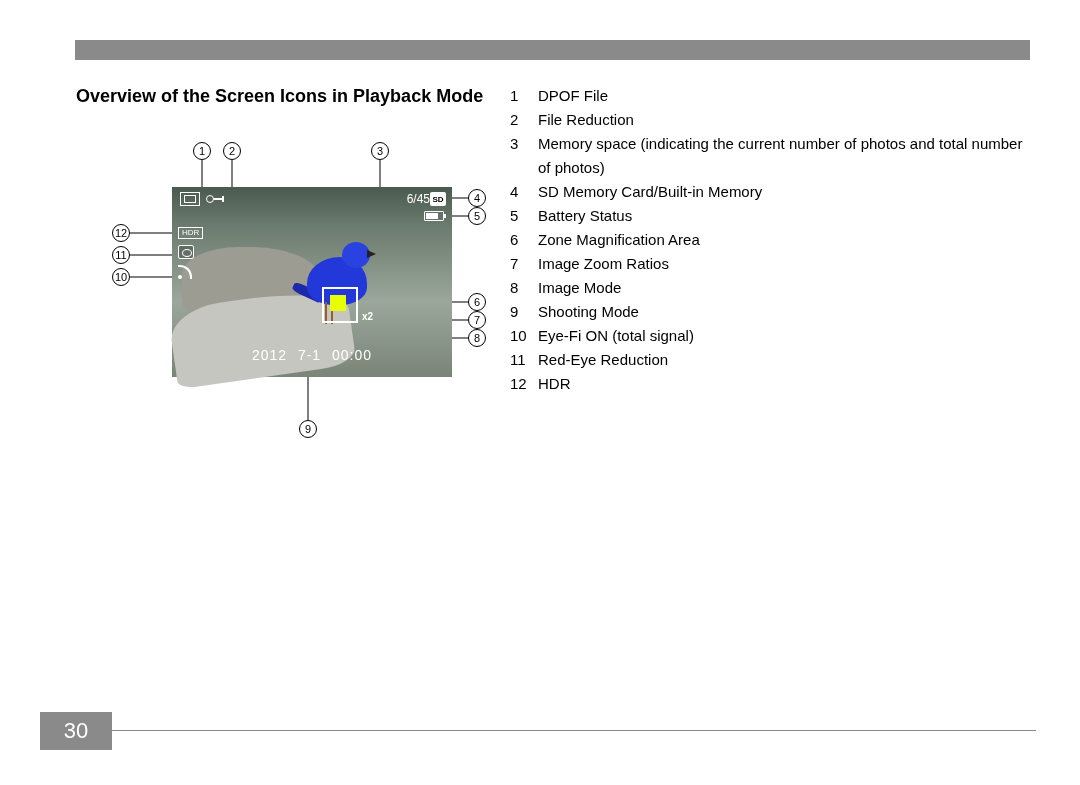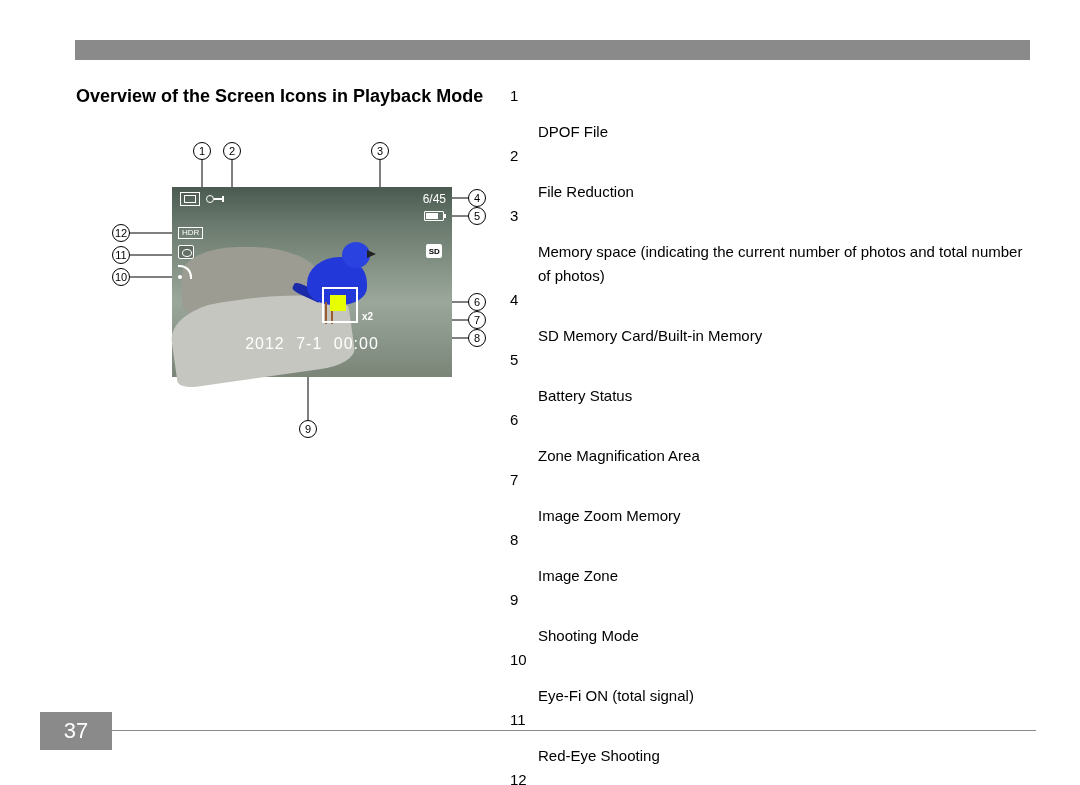--- a/index.html
+++ b/index.html
@@ -23,49 +23,49 @@
   .bird-legs { position:absolute; left:153px; top:115px; width:2px; height:22px; background:#9a5b2e; box-shadow: 6px 0 0 #9a5b2e; }
 
   .osd-top-icons { position:absolute; top:5px; left:8px; display:flex; gap:6px; align-items:center; }
   .osd-dpof { width:20px; height:14px; border:1px solid #fff; position:relative; }
   .osd-dpof:after { content:""; position:absolute; left:3px; top:2px; width:10px; height:6px; border:1px solid #fff; }
   .osd-key { display:flex; align-items:center; }
   .osd-key-circ { width:8px;height:8px;border:1.5px solid #fff;border-radius:50%; }
   .osd-key-bar { width:10px;height:2px;background:#fff; position:relative; }
   .osd-key-bar:after{content:"";position:absolute;right:0;top:-2px;width:2px;height:6px;background:#fff;}
 
-  .osd-top-right { position:absolute; top:5px; right:6px; display:flex; align-items:center; gap:6px; color:#fff; font-size:12px;flex-direction:column; }
-  .osd-sd { width:16px; height:14px; background:#fff; color:#000; font-size:8px; font-weight:bold; display:flex; align-items:center; justify-content:center; border-radius:2px 2px 2px 2px; position:relative;margin-top:32px; }
+  .osd-top-right { position:absolute; top:5px; right:6px; display:flex; align-items:center; color:#fff; font-size:12px; }
+  .osd-sd { width:16px; height:14px; background:#fff; color:#000; font-size:8px; font-weight:bold; display:flex; align-items:center; justify-content:center; border-radius:2px 2px 2px 2px; position:relative; }
   .osd-battery { position:absolute; top:24px; right:8px; width:20px; height:10px; border:1px solid #fff; border-radius:1px; }
   .osd-battery:before { content:""; position:absolute; right:-3px; top:2px; width:2px; height:4px; background:#fff; }
   .osd-battery:after { content:""; position:absolute; left:1px; top:1px; width:12px; height:6px; background:#fff; }
 
   .osd-left-col { position:absolute; left:6px; top:40px; display:flex; flex-direction:column; gap:6px; }
   .badge { border:1px solid #fff; color:#fff; font-size:8px; padding:1px 3px; line-height:1; }
   .osd-eye { width:16px; height:14px; border:1px solid #fff; border-radius:2px; position:relative; background:rgba(0,0,0,.2);}
   .osd-eye:before{content:"";position:absolute;left:3px;top:3px;width:8px;height:6px;border:1px solid #fff;border-radius:50%;}
   .osd-eyefi { width:16px;height:14px; position:relative;}
   .osd-eyefi:before{content:"";position:absolute;left:0;bottom:0;width:4px;height:4px;background:#fff;border-radius:50%;}
   .osd-eyefi:after{content:"";position:absolute;left:0;bottom:0;width:12px;height:12px;border:2px solid #fff;border-left:none;border-bottom:none;border-radius:0 12px 0 0;}
 
   .osd-zoom-area { position:absolute; left:150px; top:100px; width:36px; height:36px; border:2px solid #fff; }
   .osd-zoom-inner { position:absolute; left:6px; top:6px; width:16px; height:16px; background:#e7ff00; }
   .osd-zoom-ratio { position:absolute; left:190px; top:124px; color:#fff; font-size:10px; font-weight:bold; }
 
-  .osd-date { position:absolute; bottom:24px; width:100%; text-align:center; color:#fff; font-size:16px; letter-spacing:1px; word-spacing:6px; }
+  .osd-date { position:absolute; bottom:14px; width:100%; text-align:center; color:#fff; font-size:14px; letter-spacing:1px; word-spacing:6px; }
 
   
   .bubble { position:absolute; width:18px; height:18px; border:1px solid #000; border-radius:50%; background:#fff; font-size:11px; display:flex; align-items:center; justify-content:center; z-index:5; }
   .lead { stroke:#000; stroke-width:1; fill:none; }
 
   
   .legend { position: absolute; left: 510px; top: 84px; width: 520px; font-size: 15px; color:#000; line-height: 24px; }
   .legend-row { display:flex; }
   .legend-num { width: 28px; flex:0 0 28px; }
-  .legend-txt { flex:1;margin-top:36px; }
+  .legend-txt { flex:1; }
 
   
   .footer-line { position:absolute; left:112px; top:730px; width:924px; height:0; border-top:1px solid #8a8a8a; }
   .page-num-box { position:absolute; left:40px; top:712px; width:72px; height:38px; background:#8a8a8a; color:#fff; font-size:22px; display:flex; align-items:center; justify-content:center; }
 </style>
 </head>
 <body>
 
 <div class="page">
   <div class="top-bar"></div>
@@ -164,39 +164,39 @@
     <div class="legend-row">
         <span class="legend-num">5</span>
         <span class="legend-txt">Battery Status</span>
       </div>
     <div class="legend-row">
         <span class="legend-num">6</span>
         <span class="legend-txt">Zone Magnification Area</span>
       </div>
     <div class="legend-row">
         <span class="legend-num">7</span>
-        <span class="legend-txt">Image Zoom Memory</span>
+        <span class="legend-txt">Image Zoom Ratios</span>
       </div>
     <div class="legend-row">
         <span class="legend-num">8</span>
-        <span class="legend-txt">Image Zone</span>
+        <span class="legend-txt">Image Mode</span>
       </div>
     <div class="legend-row">
         <span class="legend-num">9</span>
         <span class="legend-txt">Shooting Mode</span>
       </div>
     <div class="legend-row">
         <span class="legend-num">10</span>
         <span class="legend-txt">Eye-Fi ON (total signal)</span>
       </div>
     <div class="legend-row">
         <span class="legend-num">11</span>
-        <span class="legend-txt">Red-Eye Shooting</span>
+        <span class="legend-txt">Red-Eye Reduction</span>
       </div>
     <div class="legend-row">
         <span class="legend-num">12</span>
         <span class="legend-txt">HDR</span>
       </div>
   </div>
 
   <div class="footer-line"></div>
-  <div class="page-num-box">37</div>
+  <div class="page-num-box">30</div>
 </div>
 
 </body></html>

